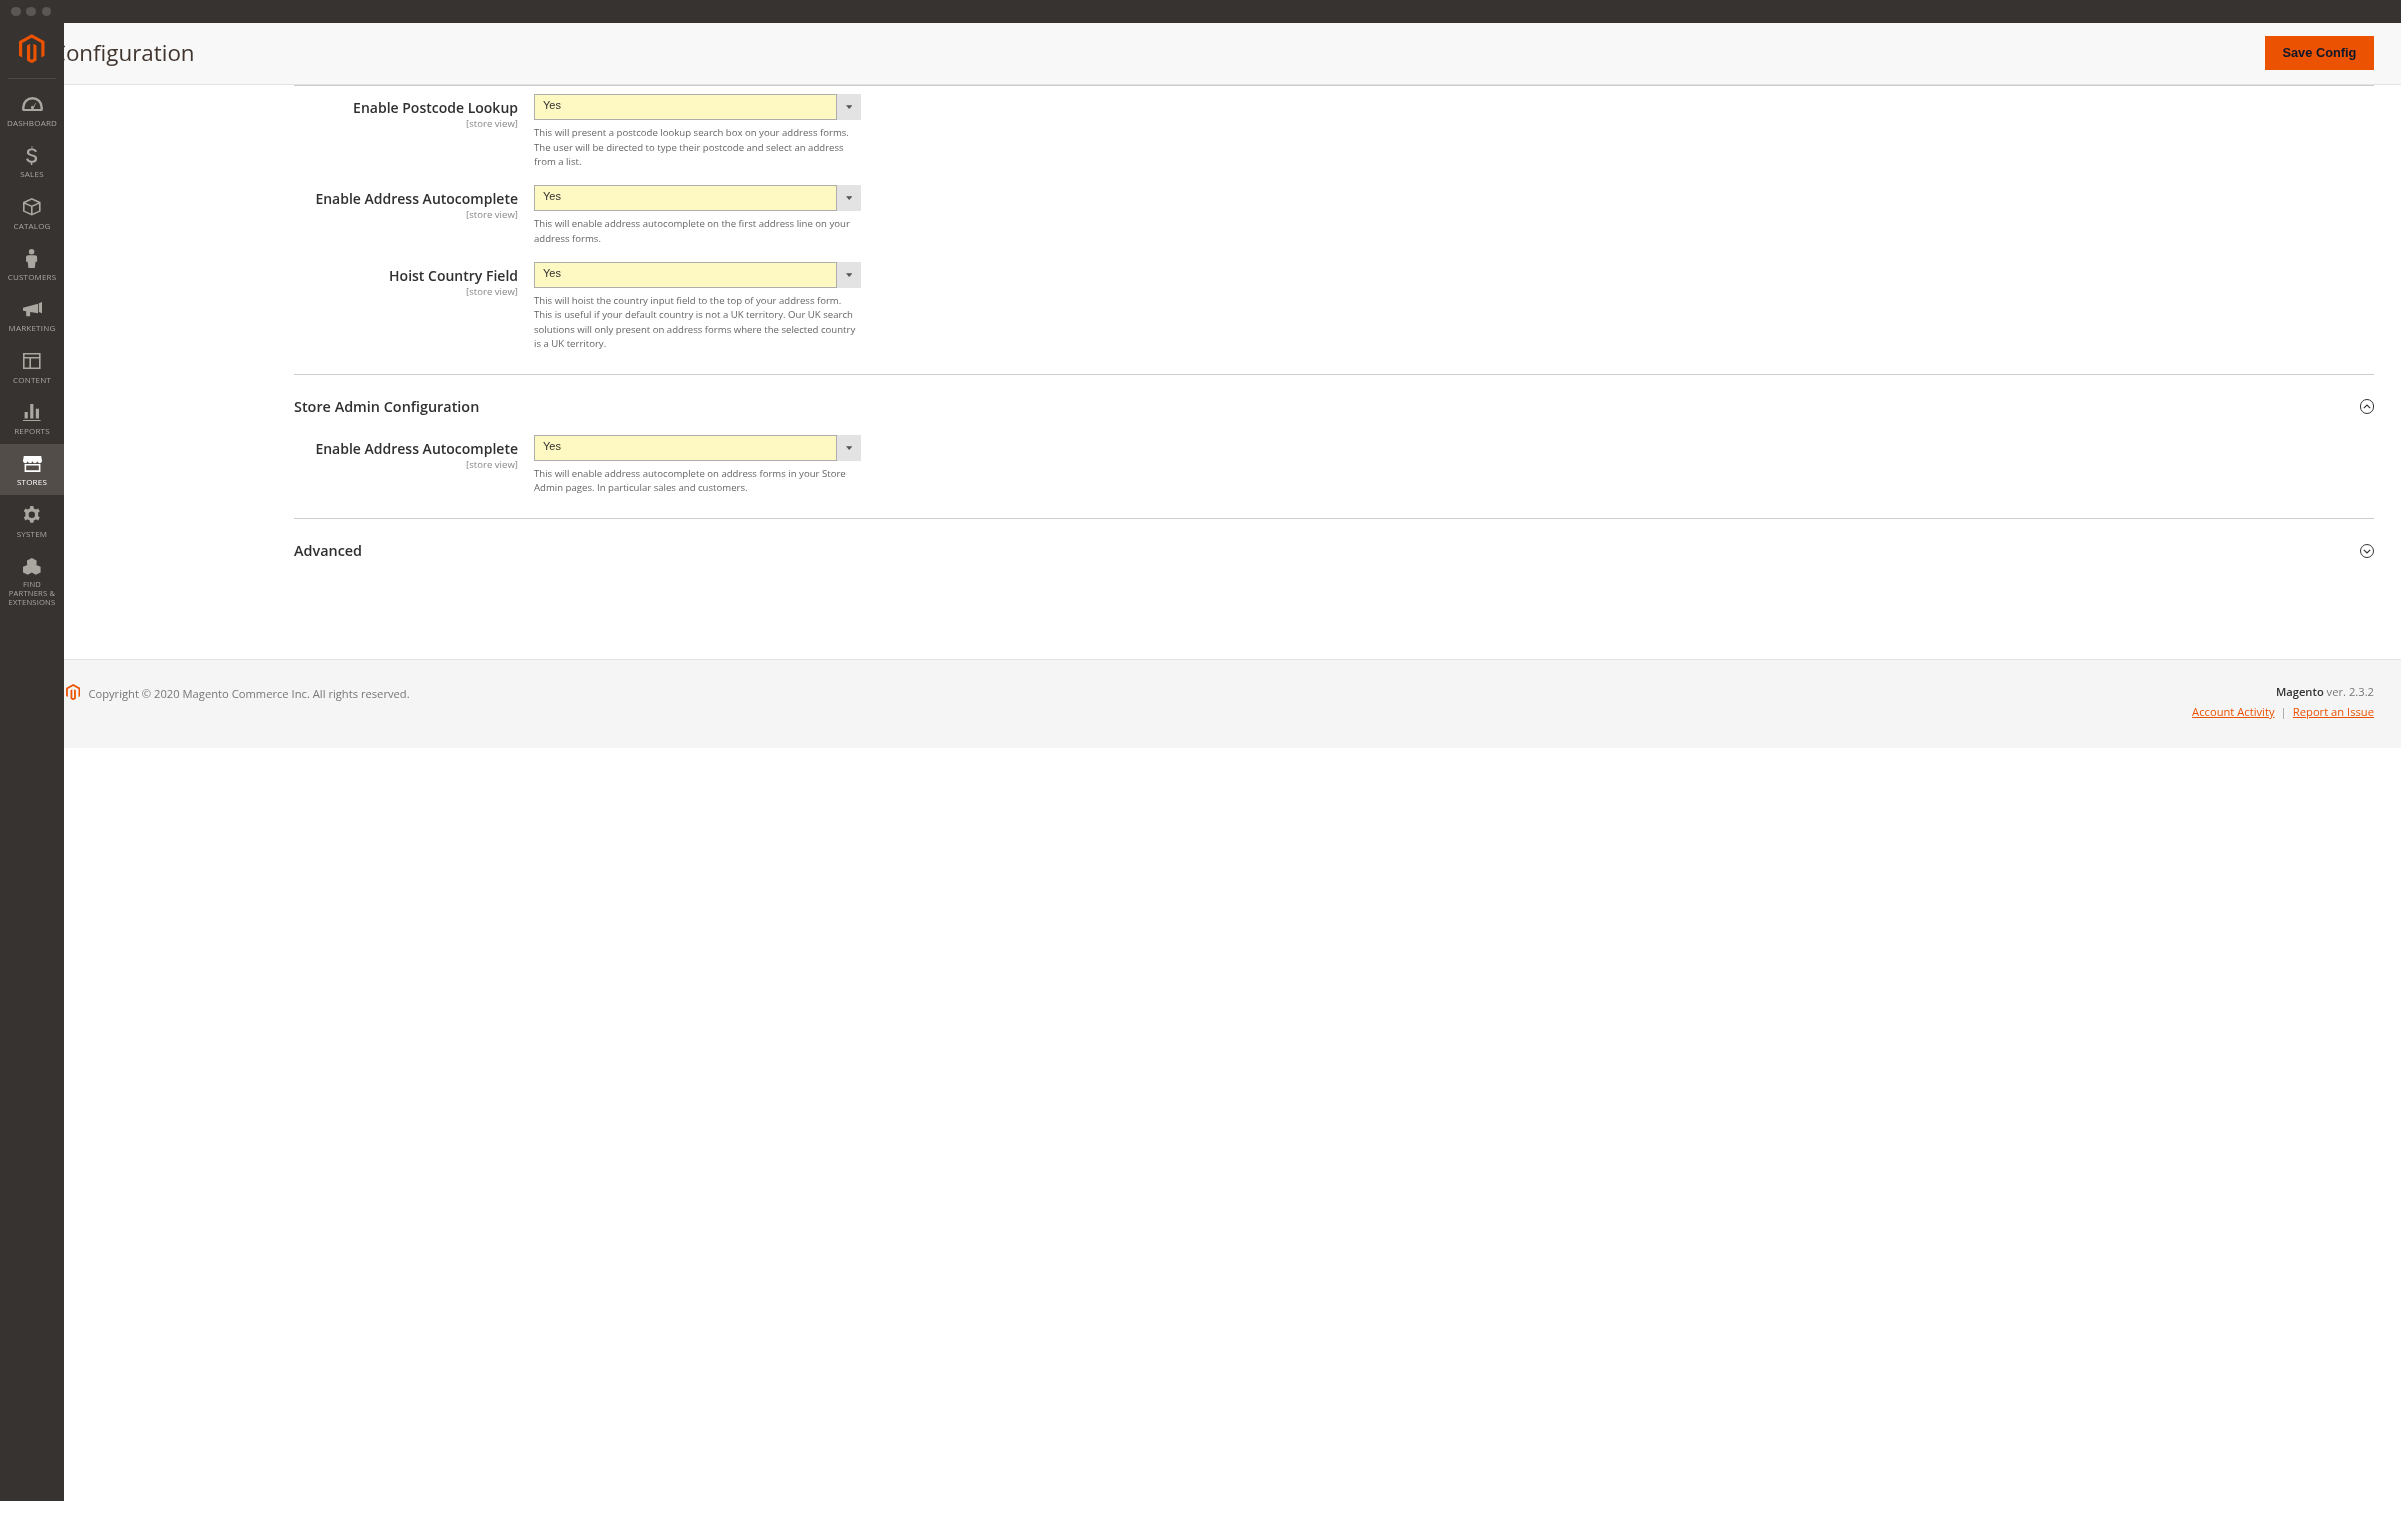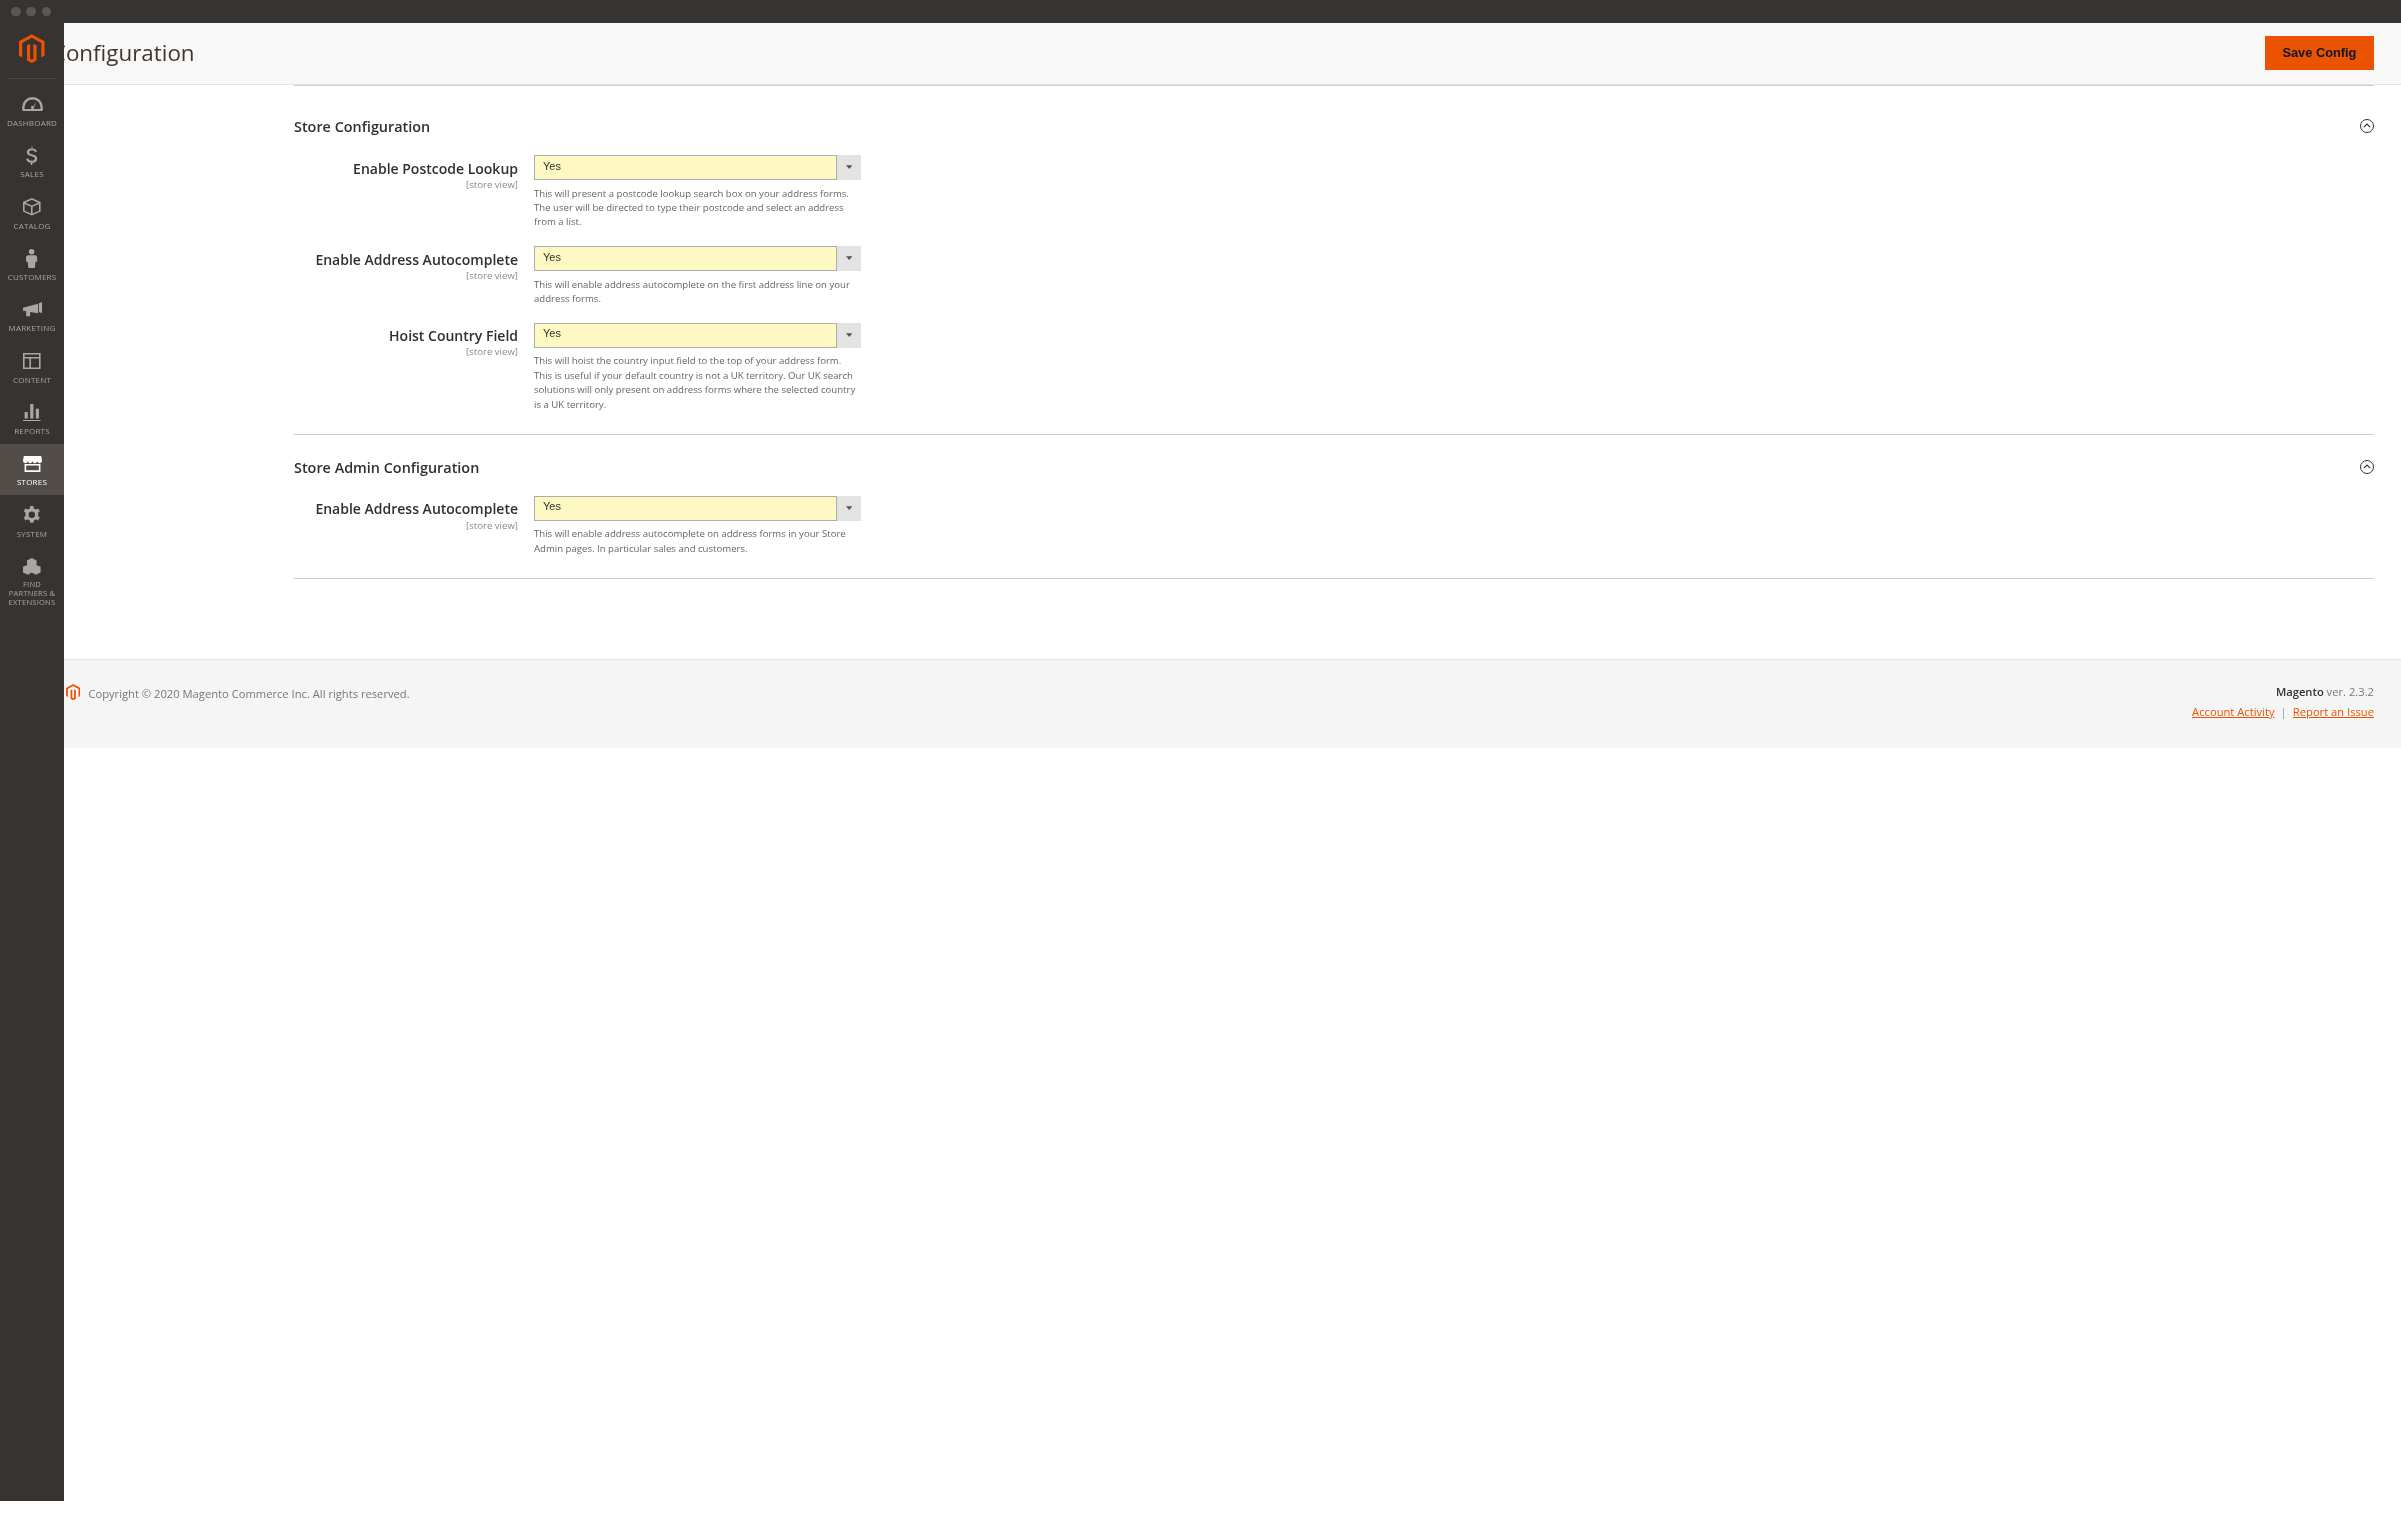--- a/index.html
+++ b/index.html
@@ -171,28 +171,20 @@
 
 <div class="main">
   <div class="page-header">
     <h1 class="page-title">Configuration</h1>
     <button class="save-btn">Save Config</button>
   </div>
 
   <div class="content">
 
     <div class="section" style="border-top:0.8px solid #ccc;">
-      <div class="section-header">
-        <span class="section-title">Store Configuration</span>
-        <span class="chevron-circle">
-          <svg viewBox="0 0 10 10">
-              <path fill="none" stroke="#333" stroke-width="1.5" d="M1 6.5 L5 2.5 L9 6.5"></path>
-            </svg>
-        </span>
-      </div>
       <div class="section-body">
 
         <div class="field-row">
           <div class="field-label-col">
             <span class="field-label">Enable Postcode Lookup</span>
             <span class="field-scope">[store view]</span>
           </div>
           <div class="field-control-col">
             <div class="select-wrap">
               <select>
@@ -276,20 +268,31 @@
                     <path fill="#555" d="M0 2 L10 2 L5 8 Z"></path>
                   </svg>
               </span>
             </div>
             <div class="field-help">This will enable address autocomplete on address forms in your Store Admin pages. In particular sales and customers.</div>
           </div>
         </div>
       </div>
     </div>
 
+    <div class="section collapsed section-last">
+      <div class="section-header">
+        <span class="section-title">Advanced</span>
+        <span class="chevron-circle">
+          <svg viewBox="0 0 10 10">
+              <path fill="none" stroke="#333" stroke-width="1.5" d="M1 3.5 L5 7.5 L9 3.5"></path>
+            </svg>
+        </span>
+      </div>
+
+    </div>
 
   </div>
 
   <div class="footer">
     <div class="footer-inner">
       <div class="footer-left">
         <span>
           <svg width="14.4" height="16" viewBox="0 0 32 36">
               <path fill="#eb5202" d="M16 0 L32 9 L32 27 L28 29.2 L28 11.25 L16 4.5 L4 11.25 L4 29.2 L0 27 L0 9 Z M14 12 L14 31 L16 32.1 L18 31 L18 12 L22 14.25 L22 33 L16 36.4 L10 33 L10 14.25 Z"></path>
             </svg>

